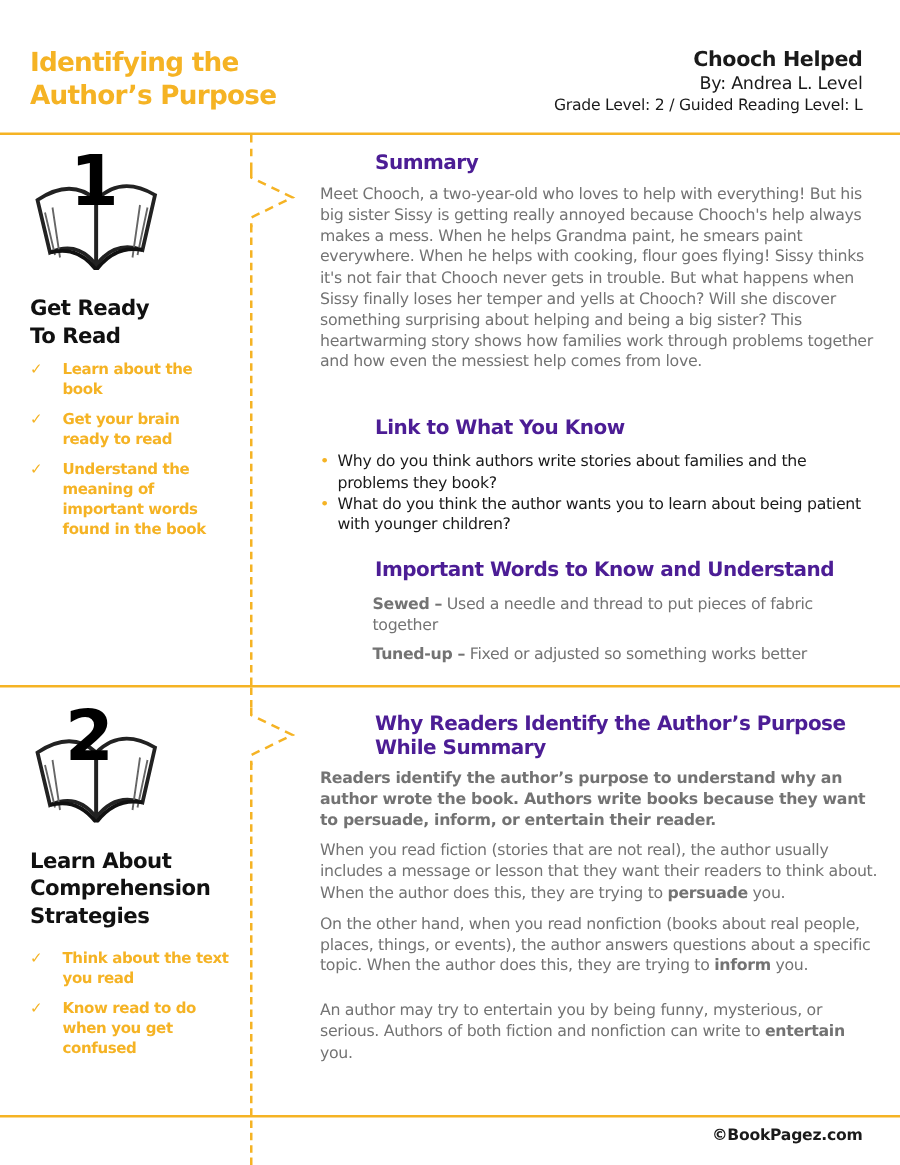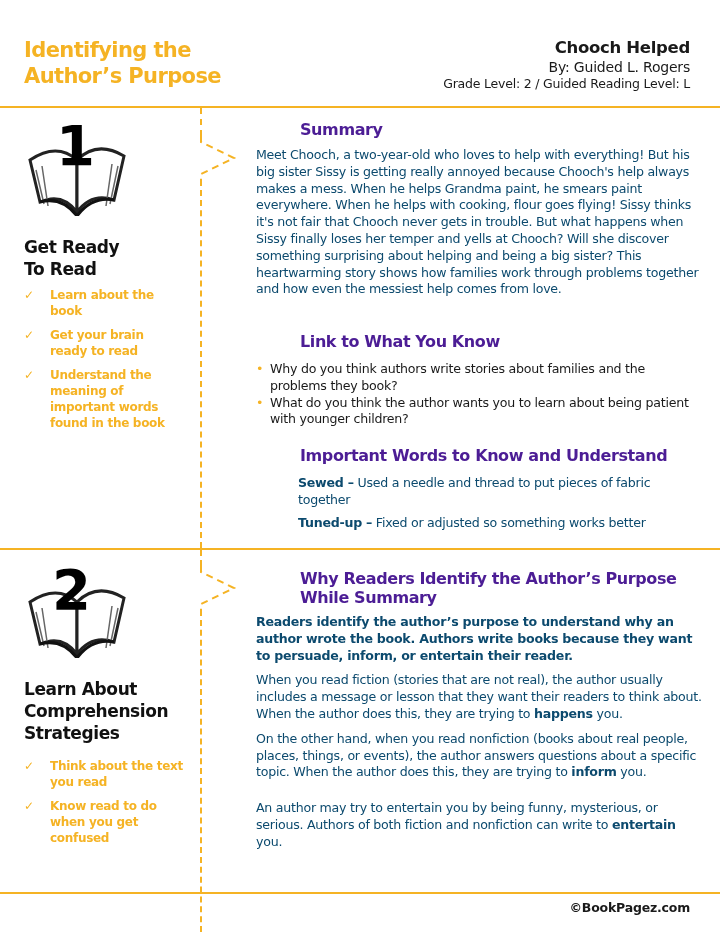--- a/index.html
+++ b/index.html
@@ -20,40 +20,40 @@
   .book-icon { position: absolute; left: 22px; width: 110px; height: 96px; }
   .step-num { position: absolute; font-weight: bold; font-size: 56px; line-height: 56px; color: #000; letter-spacing: -2px; }
 
   .side-heading { position: absolute; left: 24px; font-weight: bold; font-size: 17px; line-height: 22px; letter-spacing: -0.4px; color: #111; }
   .checklist { position: absolute; left: 24px; width: 160px; list-style: none; }
   .checklist li { position: relative; padding-left: 26px; font-weight: bold; font-size: 12px; line-height: 16px; color: #f5b324; margin-bottom: 8px; letter-spacing: -0.3px; }
   .checklist li .check { position: absolute; left: 0; top: 0; font-weight: normal; font-size: 12px; }
 
   .main { position: absolute; left: 256px; width: 446px; }
   .h2 { font-weight: bold; font-size: 16px; line-height: 20px; color: #4c1d95; letter-spacing: -0.4px; margin-left: 44px; }
-  .p { font-size: 12.6px; line-height: 16.8px; letter-spacing: -0.25px; color: #0c4a6e; }
+  .p { font-size: 12.6px; line-height: 16.8px; letter-spacing: -0.25px; color: #737373; }
   .p b { font-weight: bold; }
   .bullets { list-style: none; }
   .bullets li { position: relative; padding-left: 14px; font-size: 12.6px; line-height: 16.8px; letter-spacing: -0.25px; }
   .bullets li .dot { position: absolute; left: 0; top: 0; color: #f5b324; }
   .vocab { padding-left: 42px; }
   .vocab .p { margin-bottom: 6px; }
 
   .footer { position: absolute; right: 30px; top: 900px; font-weight: bold; font-size: 12.5px; letter-spacing: -0.2px; }
 </style>
 </head>
 <body>
 
 <div class="title">
   <div>Identifying the</div>
   <div>Author’s Purpose</div>
 </div>
 <div class="book-info">
   <div class="book-title">Chooch Helped</div>
-  <div class="book-author">By: Guided L. Rogers</div>
+  <div class="book-author">By: Andrea L. Level</div>
   <div class="book-level">Grade Level: 2 / Guided Reading Level: L</div>
 </div>
 
 <div class="hline" style="top:106px"></div>
 <div class="hline" style="top:548px"></div>
 <div class="hline" style="top:892px"></div>
 
 <div class="vdash" style="top:108px; height:28px"></div>
 <div class="vdash" style="top:180px; height:368px"></div>
 <div class="vdash" style="top:550px; height:16px"></div>
@@ -119,18 +119,18 @@
   <div>Strategies</div>
 </div>
 <ul class="checklist" style="top:758px">
   <li><span class="check">✓</span><span>Think about the text you read</span></li>
   <li><span class="check">✓</span><span>Know read to do when you get confused</span></li>
 </ul>
 
 <div class="main" style="top:569px">
   <div class="h2" style="line-height:19px">Why Readers Identify the Author’s Purpose While Summary</div>
   <div class="p" style="margin-top:7px; font-weight:bold">Readers identify the author’s purpose to understand why an author wrote the book.  Authors write books because they want to persuade, inform, or entertain their reader.</div>
-  <div class="p" style="margin-top:8px"><span>When you read fiction (stories that are not real), the author usually includes a message or lesson that they want their readers to think about.  When the author does this, they are trying to </span><b>happens</b><span> you.</span></div>
+  <div class="p" style="margin-top:8px"><span>When you read fiction (stories that are not real), the author usually includes a message or lesson that they want their readers to think about.  When the author does this, they are trying to </span><b>persuade</b><span> you.</span></div>
   <div class="p" style="margin-top:8px"><span>On the other hand, when you read nonfiction (books about real people, places, things, or events), the author answers questions about a specific topic.  When the author does this, they are trying to </span><b>inform</b><span> you.</span></div>
   <div class="p" style="margin-top:19px"><span>An author may try to entertain you by being funny, mysterious, or serious.  Authors of both fiction and nonfiction can write to </span><b>entertain</b><span> you.</span></div>
 </div>
 
 <div class="footer">©BookPagez.com</div>
 
 </body></html>

